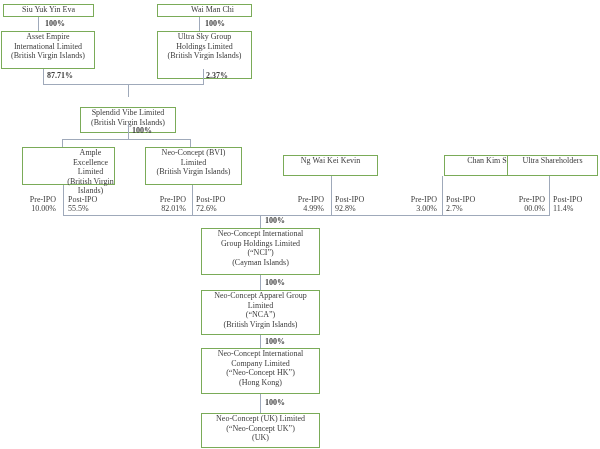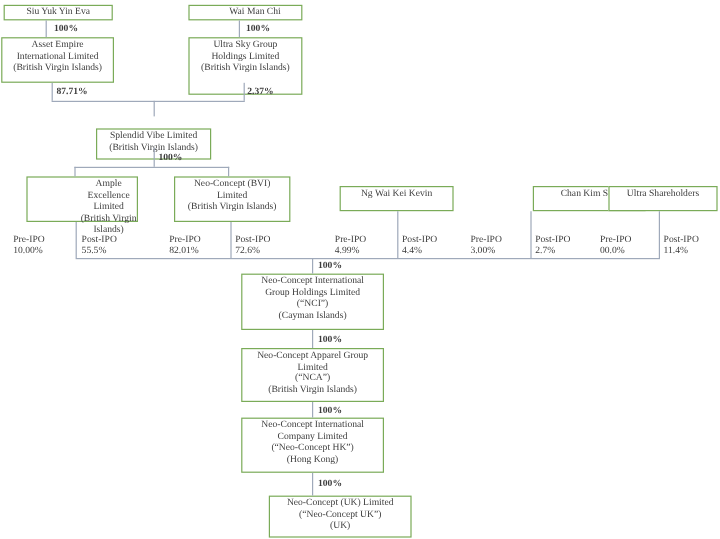--- a/index.html
+++ b/index.html
@@ -47,21 +47,21 @@
     font-weight: bold;
   }
   .ipo {
     position: absolute;
     top: 195px;
     font-size: 8px;
     line-height: 9px;
     color: #3c3c3c;
   }
   .ipo div { white-space: nowrap; }
-  .ipo.pre { width: 45px; }
+  .ipo.pre { text-align: right; width: 45px; }
   .ipo.post { text-align: left; }
 </style>
 </head>
 <body>
 
 <div class="canvas">
 
   <div class="node" style="left:3px; top:4px; width:91px; height:13px;">
       <span>Siu Yuk Yin Eva</span>
     </div>
@@ -112,21 +112,21 @@
 Limited
 (“NCA”)
 (British Virgin Islands)</span>
     </div>
   <div class="node" style="left:201px; top:348px; width:119px; height:46px;">
       <span>Neo-Concept International
 Company Limited
 (“Neo-Concept HK”)
 (Hong Kong)</span>
     </div>
-  <div class="node" style="left:201px; top:413px; width:119px; height:35px;margin-left:23px;">
+  <div class="node" style="left:201px; top:413px; width:119px; height:35px;">
       <span>Neo-Concept (UK) Limited
 (“Neo-Concept UK”)
 (UK)</span>
     </div>
 
   <div class="lv" style="left:38px; top:17px; height:14px;"></div>
   <div class="lv" style="left:199px; top:17px; height:14px;"></div>
   <div class="lv" style="left:43px; top:69px; height:15px;"></div>
   <div class="lv" style="left:203px; top:69px; height:15px;"></div>
   <div class="lh" style="left:43px; top:84px; width:161px;"></div>
@@ -173,21 +173,21 @@
     <div>Post-IPO</div>
     <div>72.6%</div>
   </div>
 
   <div class="ipo pre" style="left:279px;">
     <div>Pre-IPO</div>
     <div>4.99%</div>
   </div>
   <div class="ipo post" style="left:335px;">
     <div>Post-IPO</div>
-    <div>4.4%</div>
+    <div>92.8%</div>
   </div>
 
   <div class="ipo pre" style="left:392px;">
     <div>Pre-IPO</div>
     <div>3.00%</div>
   </div>
   <div class="ipo post" style="left:446px;">
     <div>Post-IPO</div>
     <div>2.7%</div>
   </div>

